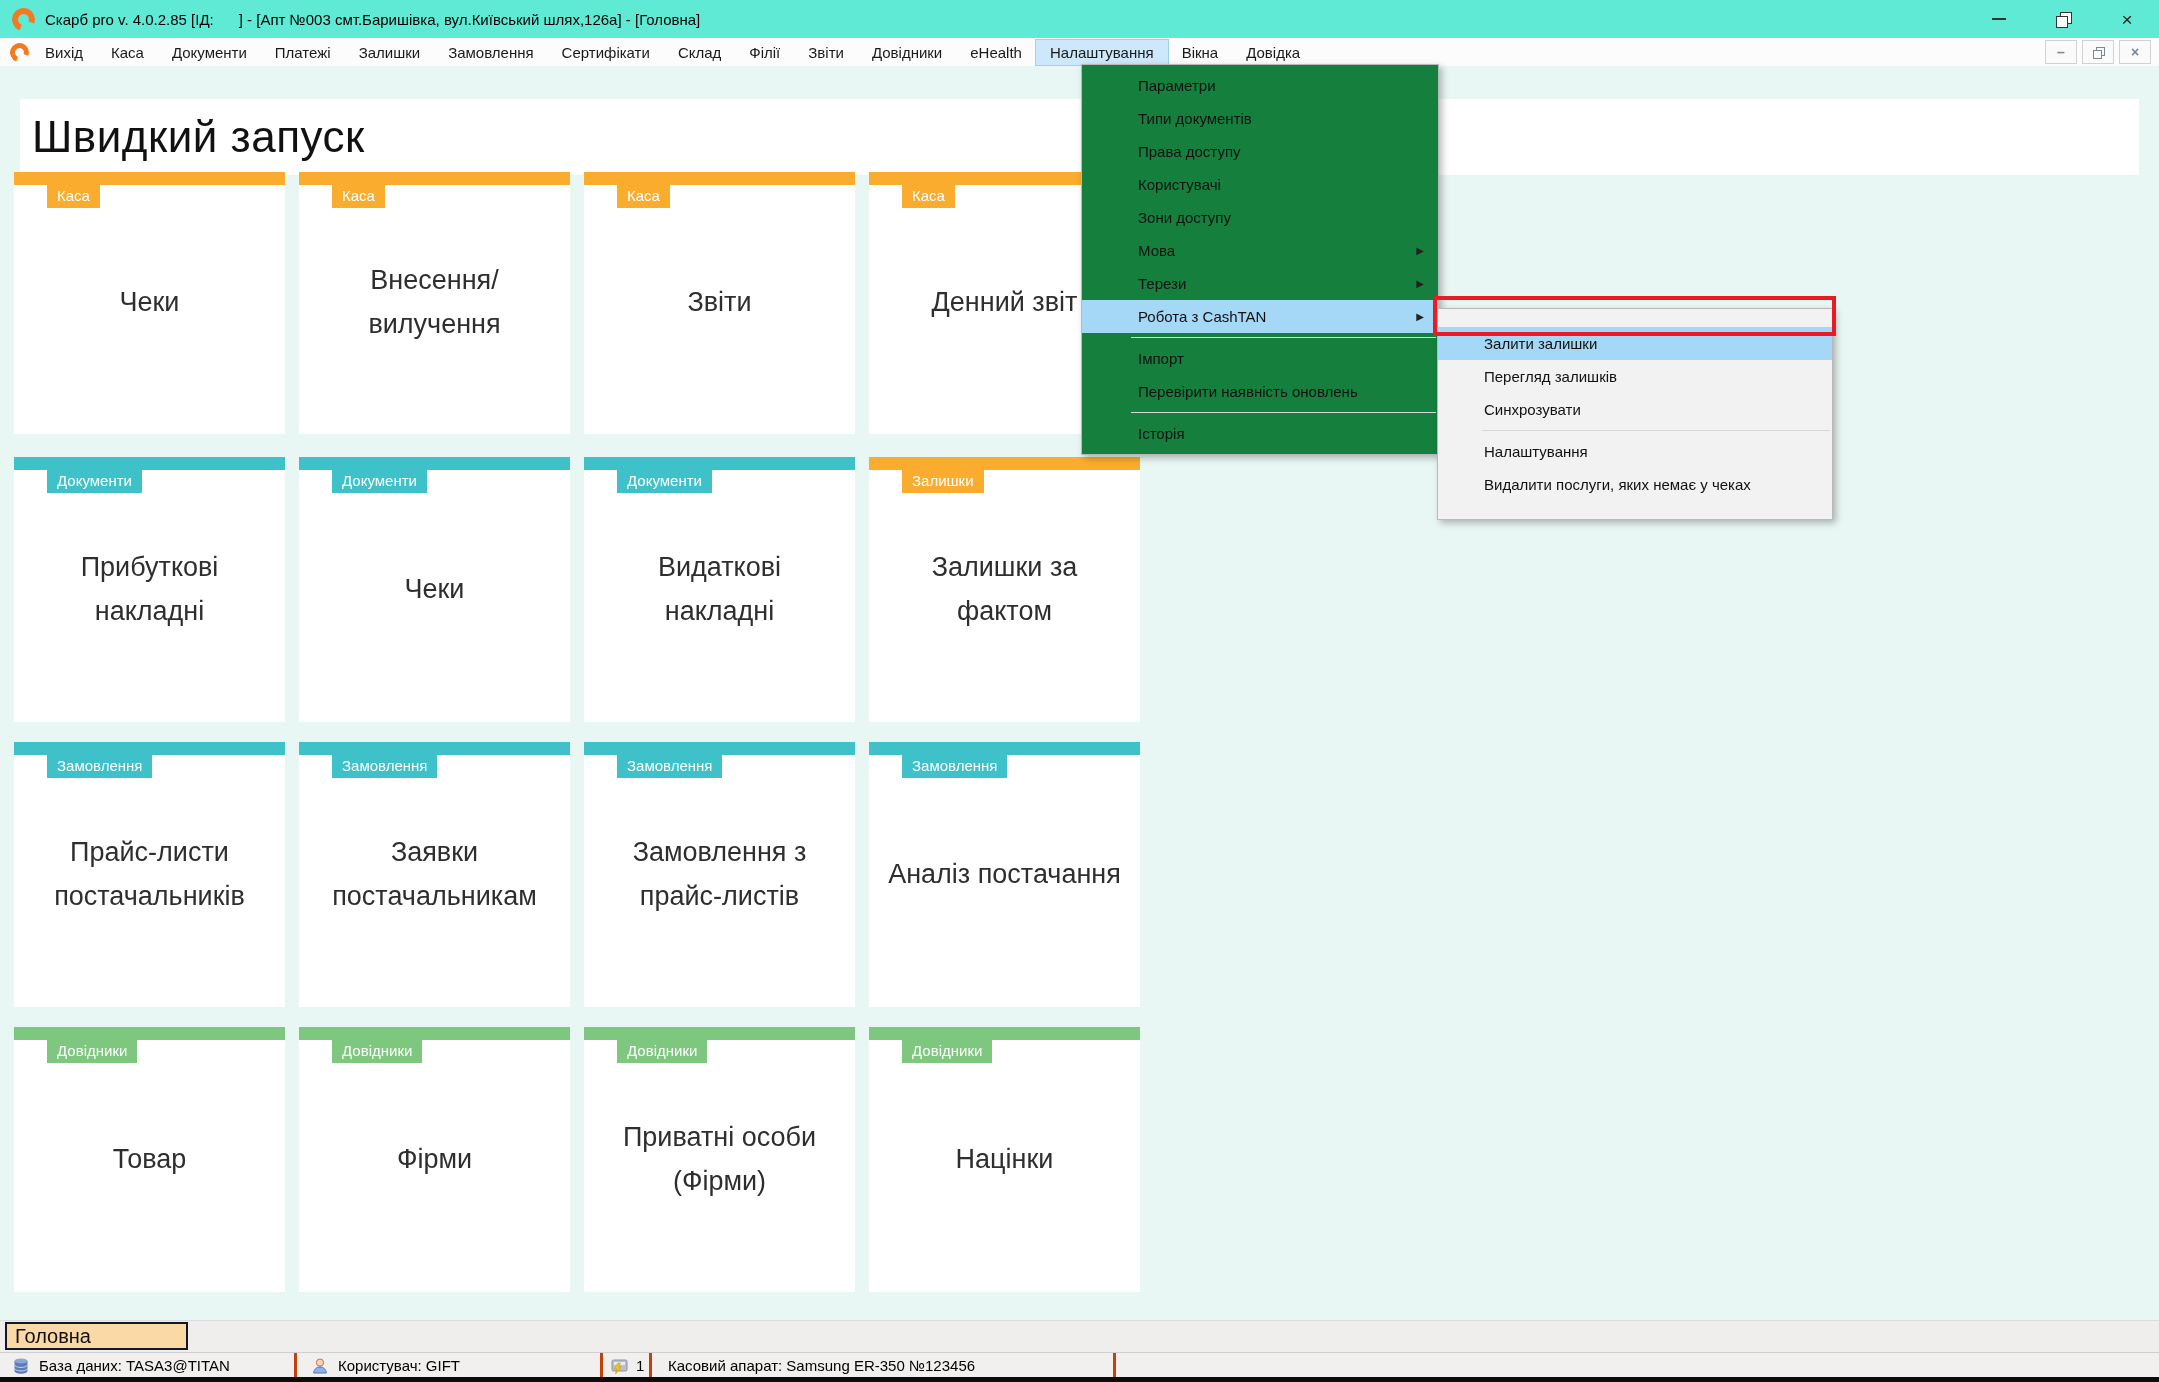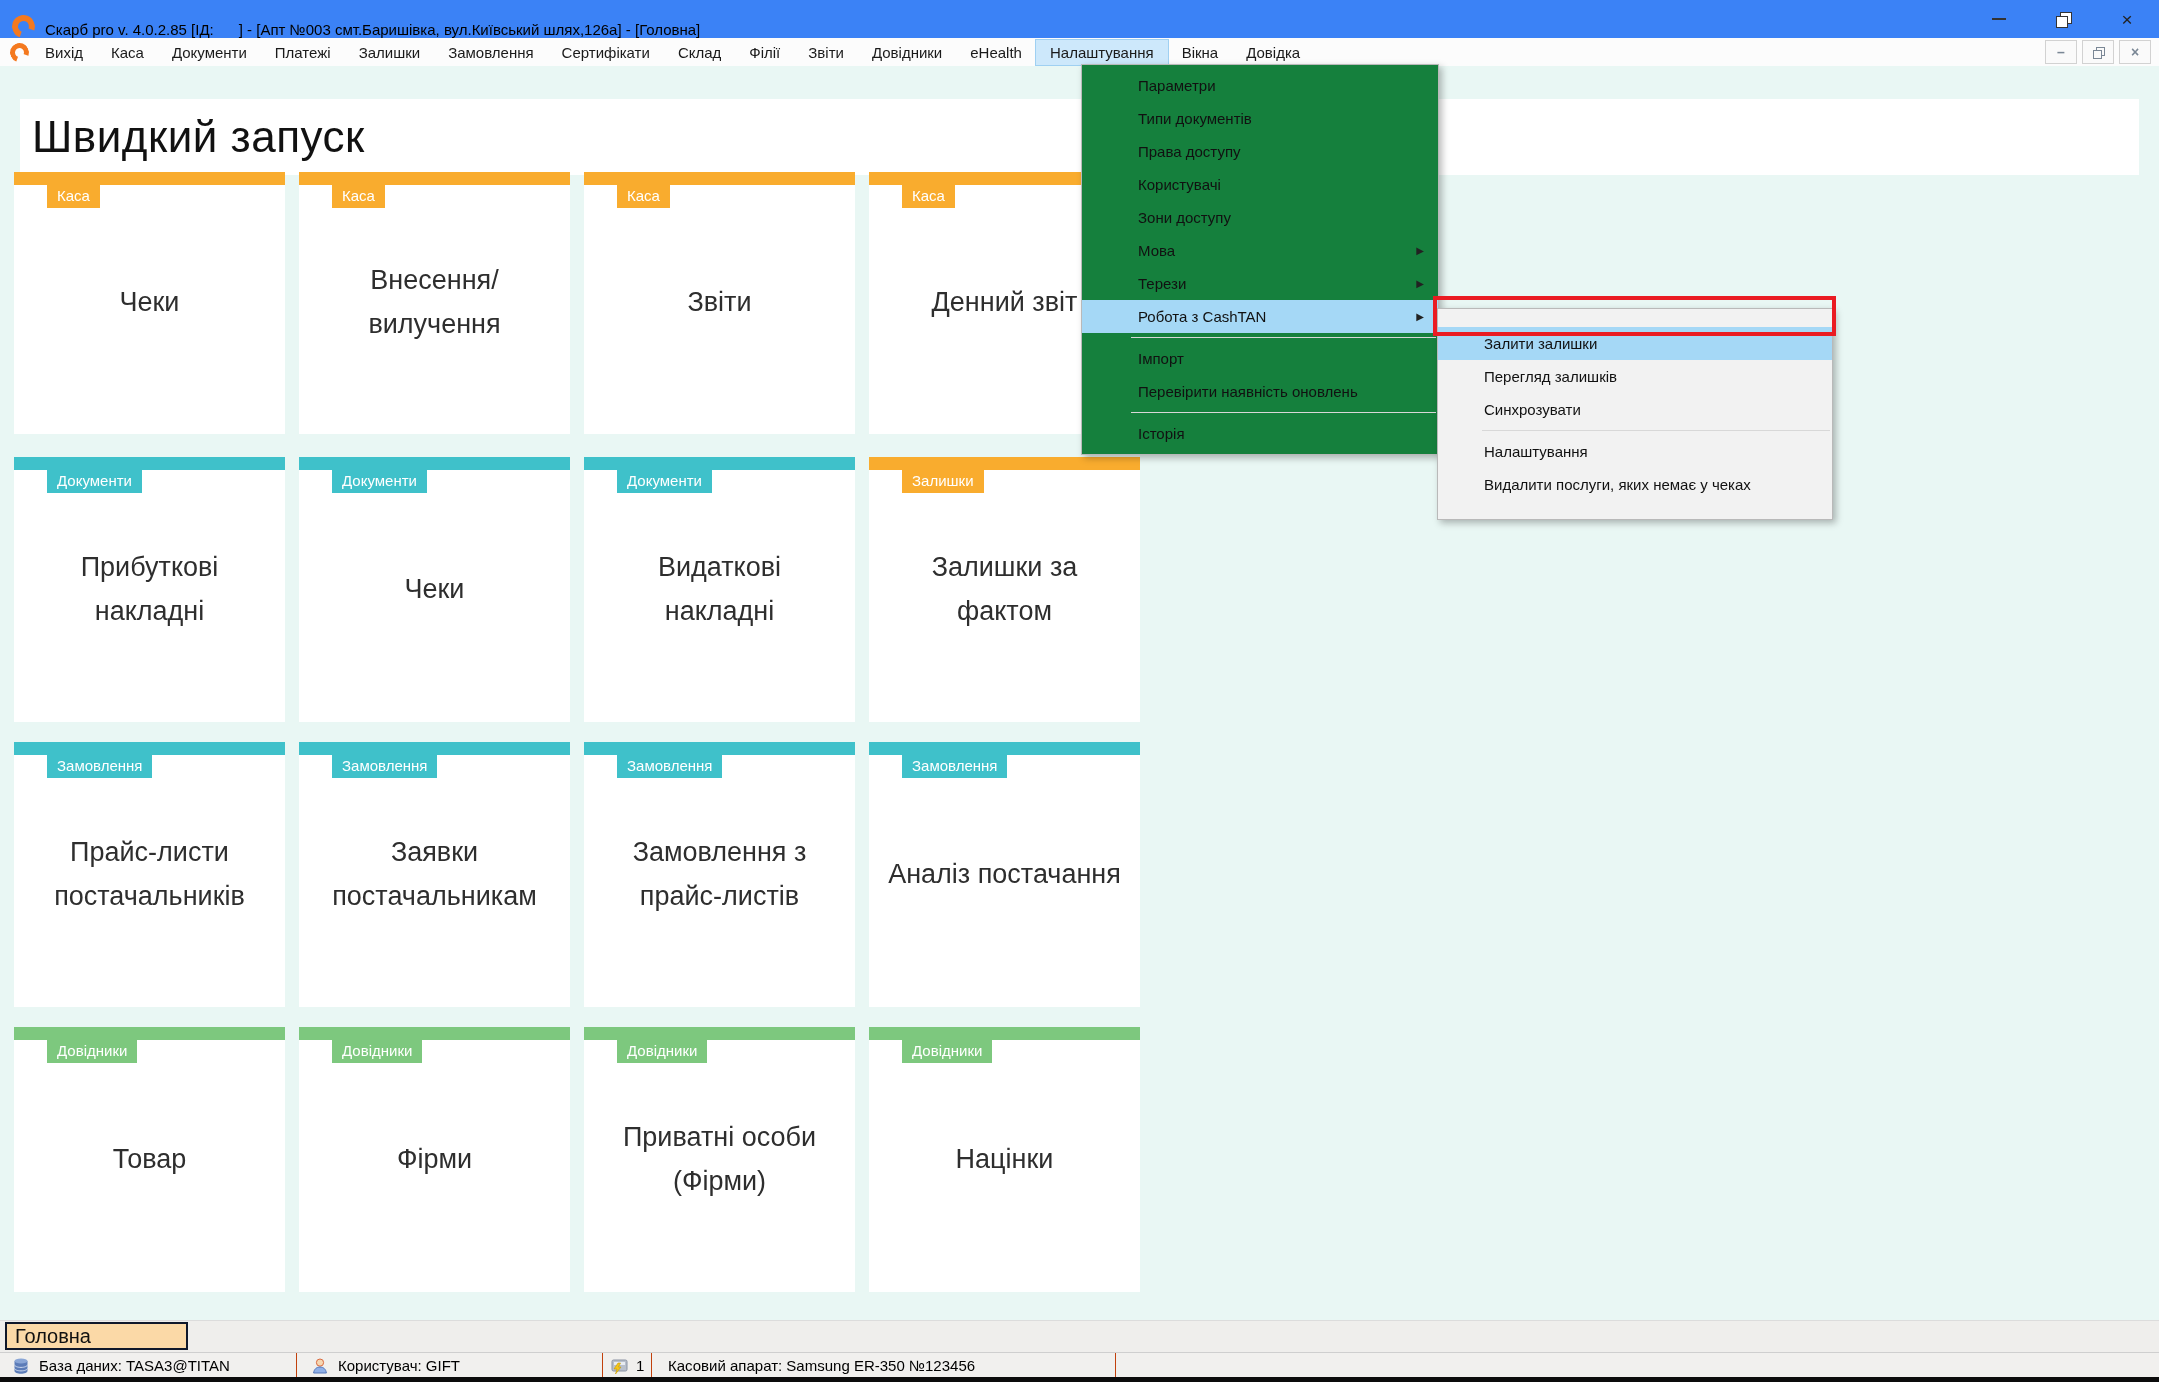--- a/index.html
+++ b/index.html
@@ -1,21 +1,21 @@
 <!DOCTYPE html>
 <html><head>
 <meta charset="utf-8">
 <style>
   html,body{margin:0;padding:0;}
   .app{position:relative;width:2159px;height:1382px;background:#ffffff;
        font-family:"Liberation Sans",sans-serif;overflow:hidden;color:#111;}
 
   
-  .titlebar{position:absolute;top:0;left:0;right:0;height:38px;background:#3b82f6;
-            display:flex;align-items:flex-end;}
+  .titlebar{position:absolute;top:0;left:0;right:0;height:38px;background:#5eead4;
+            display:flex;align-items:center;}
   .logo{width:23px;height:23px;border-radius:50%;border:6px solid #F4791F;
         border-bottom-color:transparent;transform:rotate(-25deg);box-sizing:border-box;
         margin-left:12px;flex:0 0 auto;}
   .title-text{margin-left:10px;font-size:15px;white-space:pre;color:#000;}
   .win-controls{position:absolute;right:0;top:0;height:38px;display:flex;}
   .win-btn{width:64px;height:38px;display:flex;align-items:center;justify-content:center;color:#222;}
   .ic-min{display:inline-block;width:14px;border-top:2px solid #333;}
   .ic-restore{position:relative;width:15px;height:15px;display:inline-block;}
   .ic-restore::before{content:"";position:absolute;top:0;left:4px;width:10px;height:10px;border:1.5px solid #333;background:#fff;}
   .ic-restore::after{content:"";position:absolute;top:4px;left:0;width:10px;height:10px;border:1.5px solid #333;background:#fff;}
@@ -74,21 +74,21 @@
 
   
   .tabstrip{position:absolute;left:0;right:0;top:1320px;height:32px;background:#efeeec;
             border-top:1px solid #dcdcdc;}
   .tab-home{position:absolute;left:5px;top:1px;width:183px;height:28px;background:#FBD9A7;
             border:2px solid #0f172a;box-sizing:border-box;display:flex;align-items:center;
             padding-left:8px;font-size:20px;color:#111;}
   .statusbar{position:absolute;left:0;right:0;top:1352px;height:25px;background:#f1f0ee;
              border-top:1px solid #cfcfcf;display:flex;align-items:stretch;font-size:15px;color:#000;}
   .sb-seg{display:flex;align-items:center;box-sizing:border-box;}
-  .sb-sep{border-right:1px solid #c2410c;}
+  .sb-sep{border-right:3px solid #c2410c;}
   .sb1{width:297px;padding-left:12px;gap:9px;}
   .sb2{width:306px;padding-left:14px;gap:9px;}
   .sb3{width:49px;padding-left:5px;gap:6px;}
   .sb4{width:464px;padding-left:16px;}
   .sb5{flex:1;padding-left:10px;}
   .bottom-strip{position:absolute;left:0;right:0;top:1377px;height:5px;background:#0c0c0c;}
 </style>
 </head>
 <body>
 

